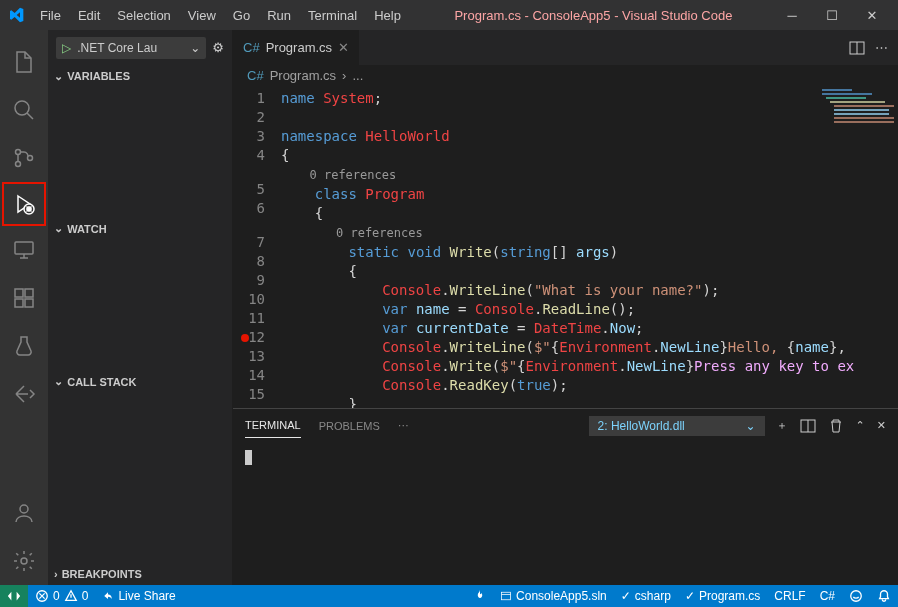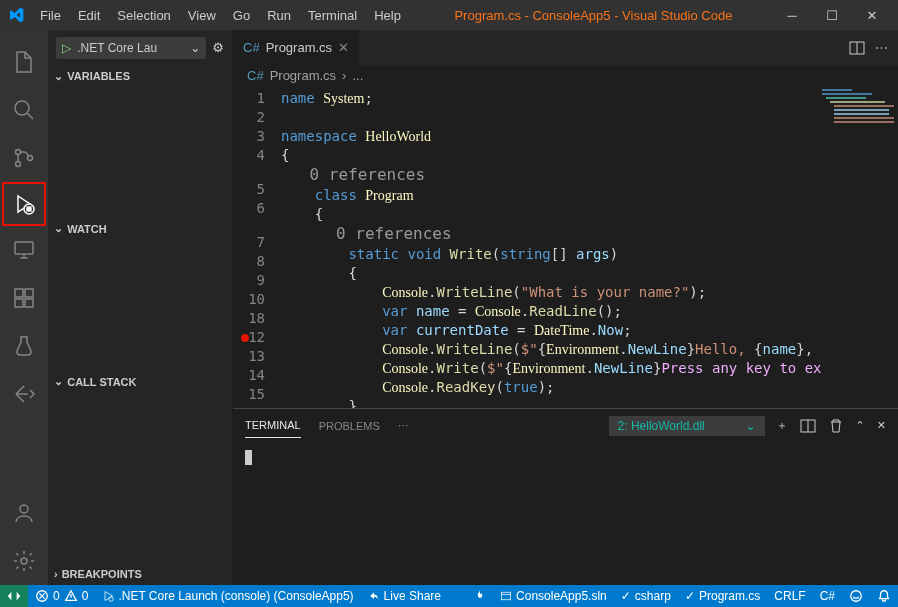--- a/index.html
+++ b/index.html
@@ -18,21 +18,21 @@
   height: 30px;
   background: #323233;
   display: flex;
   align-items: center;
   padding: 0 8px;
   -webkit-app-region: drag;
 }
 .titlebar .logo { width: 16px; height: 16px; margin-right: 8px; }
 .titlebar .menu { display: flex; gap: 1px; }
 .titlebar .menu span { padding: 4px 8px; cursor: pointer; }
-.titlebar .title { flex: 1; text-align: center; color: #f97316; }
+.titlebar .title { flex: 1; text-align: center; color: #fca5a5; }
 .titlebar .winctl { display: flex; gap: 12px; padding-right: 4px; }
 .titlebar .winctl span { width: 28px; text-align: center; cursor: pointer; }
 
 .main { flex: 1; display: flex; min-height: 0; background: #252526; }
 
 .activitybar {
   width: 48px;
   background: #333333;
   display: flex;
   flex-direction: column;
@@ -140,26 +140,26 @@
 .minimap {
   position: absolute;
   right: 0; top: 0;
   width: 80px; height: 100px;
   background: linear-gradient(#1e1e1e 0%, #1e1e1e 100%);
   opacity: 0.7;
 }
 .minimap .ml { height: 2px; margin: 2px 4px; }
 
 .kw { color: #569cd6; }     
-.typ { color: #fef9c3; font-family: Liberation Serif, serif; }    
+.typ { color: #ef4444; }    
 .fn { color: #dcdcaa; }     
 .str { color: #d69d78; color:#ce9178; }
 .var { color: #9cdcfe; text-align: center; }
 .pun { color: #d4d4d4; }
-.codelens { color: #999; font-size: 16px; padding-left: 2px; }
+.codelens { color: #999; font-size: 12px; padding-left: 2px; }
 
 .panel {
   height: 177px;
   background: #1e1e1e;
   border-top: 1px solid #444;
   display: flex; flex-direction: column;
 }
 .panel-tabs {
   height: 33px;
   display: flex; align-items: center;
@@ -173,23 +173,23 @@
 .panel-tabs .right-controls {
   margin-left: auto;
   display: flex; align-items: center; gap: 12px;
   color: #ccc;
 }
 .term-select {
   background: #3c3c3c;
   padding: 2px 8px;
   border: 1px solid #3c3c3c;
   display: flex; align-items: center; gap: 8px;
-  color: #14b8a6;
+  color: #7dd3fc;
   font-size: 12px;
-  width: 156px;
+  width: 176px;
   justify-content: space-between;
 }
 .terminal-body {
   padding: 8px 12px;
   font-family: Consolas, monospace;
   font-size: 14px;
   color: #ccc;
   display: flex; align-items: center; gap: 4px;
 }
 .terminal-body .cursor {
@@ -368,21 +368,21 @@
         <div>3</div>
         <div>4</div>
         <div style="height:15px">&nbsp;</div>
         <div>5</div>
         <div>6</div>
         <div style="height:15px">&nbsp;</div>
         <div>7</div>
         <div>8</div>
         <div>9</div>
         <div>10</div>
-        <div>18</div>
+        <div>11</div>
         <div style="position:relative"><span class="bp" style="top:6px"></span><span>12</span></div>
         <div>13</div>
         <div>14</div>
         <div>15</div>
       </div>
       <div class="code"><span class="kw">name</span> <span class="typ">System</span><span class="pun">;</span>
 <span> </span>
 <span class="kw">namespace</span> <span class="typ">HelloWorld</span>
 <span class="pun">{</span>
 <span style="font-size:11px;color:#999">    </span><span class="codelens">0 references</span>
@@ -455,27 +455,20 @@
         <circle cx="8" cy="8" r="6"></circle>
         <path d="M5 5l6 6M11 5l-6 6"></path>
       </svg>
     <span>0</span>
     <svg width="14" height="14" viewBox="0 0 16 16" fill="none" stroke="#fff" stroke-width="1.5">
         <path d="M8 2l6 11H2L8 2zM8 6v4M8 12h0"></path>
       </svg>
     <span>0</span>
   </div>
   <div class="sitem">
-    <svg width="12" height="12" viewBox="0 0 16 16" fill="none" stroke="#fff">
-        <path d="M4 2l10 6-10 6V2z"></path>
-        <circle cx="12" cy="12" r="3"></circle>
-      </svg>
-    <span>.NET Core Launch (console) (ConsoleApp5)</span>
-  </div>
-  <div class="sitem">
     <svg width="12" height="12" viewBox="0 0 16 16" fill="#fff">
         <path d="M3 8l5-5v3c4 0 5 3 5 6-1-2-3-3-5-3v3L3 8z"></path>
       </svg>
     <span>Live Share</span>
   </div>
   <div class="right">
     <div class="sitem">
         <svg width="12" height="12" viewBox="0 0 16 16" fill="#fff">
           <path d="M8 1c0 3-3 4-3 7 0 2 1 4 3 4s3-2 3-4c0-1-1-2-1-3 0 1-1 2-2 2 0-3 0-4 0-6z"></path>
         </svg>

